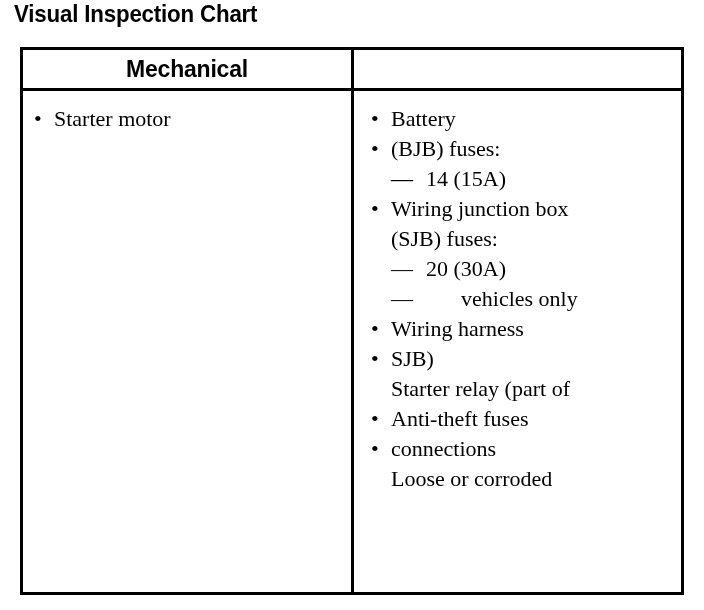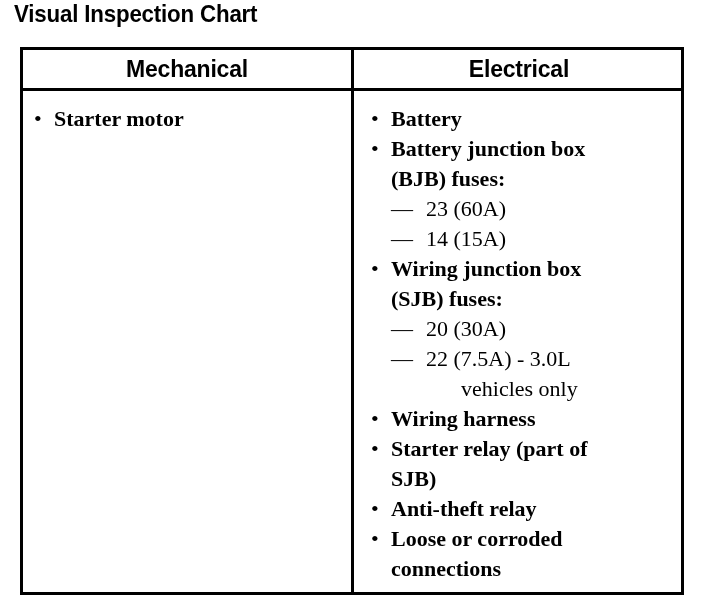--- a/index.html
+++ b/index.html
@@ -103,21 +103,20 @@
   }
   .item > .bullet {
     position: absolute;
     left: 2px;
     top: 0;
     font-size: 22px;
     line-height: 30px;
   }
   .item-text {
     display: block;
-    font-weight: bold;
   }
   .subitem {
     position: relative;
     padding-left: 35px;
     margin: 0;
   }
   .subitem > .dash {
     position: absolute;
     left: 0px;
     top: 0;
@@ -133,21 +132,20 @@
 
 <div id="page">
 
   <div class="page-title">Visual Inspection Chart</div>
 
   <div class="chart-table">
     <div class="table-inner">
 
       <div class="header-row">
         <div class="header-cell left">Mechanical</div>
-        <div class="header-cell right">Electrical</div>
       </div>
 
       <div class="col-divider"></div>
 
       <div class="body-cell left">
         <ul class="list">
           <li class="item">
             <span class="bullet">•</span>
             <span class="item-text">Starter motor</span>
           </li>
@@ -157,67 +155,64 @@
       <div class="body-cell right">
         <ul class="list">
 
           <li class="item">
             <span class="bullet">•</span>
             <span class="item-text">Battery</span>
           </li>
 
           <li class="item">
             <span class="bullet">•</span>
-            <span class="item-text">Battery junction box</span>
             <span class="item-text">(BJB) fuses:</span>
             <div class="subitem">
               <span class="dash">—</span>
-              <span>23 (60A)</span>
             </div>
             <div class="subitem">
               <span class="dash">—</span>
               <span>14 (15A)</span>
             </div>
           </li>
 
           <li class="item">
             <span class="bullet">•</span>
             <span class="item-text">Wiring junction box</span>
             <span class="item-text">(SJB) fuses:</span>
             <div class="subitem">
               <span class="dash">—</span>
               <span>20 (30A)</span>
             </div>
             <div class="subitem">
               <span class="dash">—</span>
-              <span>22 (7.5A) - 3.0L</span>
               <span class="sub-cont">vehicles only</span>
             </div>
           </li>
 
           <li class="item">
             <span class="bullet">•</span>
             <span class="item-text">Wiring harness</span>
           </li>
 
           <li class="item">
             <span class="bullet">•</span>
+            <span class="item-text">SJB)</span>
             <span class="item-text">Starter relay (part of</span>
-            <span class="item-text">SJB)</span>
-          </li>
-
-          <li class="item">
-            <span class="bullet">•</span>
-            <span class="item-text">Anti-theft relay</span>
-          </li>
-
-          <li class="item">
-            <span class="bullet">•</span>
+          </li>
+
+          <li class="item">
+            <span class="bullet">•</span>
+            <span class="item-text">Anti-theft fuses</span>
+          </li>
+
+          <li class="item">
+            <span class="bullet">•</span>
+            <span class="item-text">connections</span>
             <span class="item-text">Loose or corroded</span>
-            <span class="item-text">connections</span>
           </li>
 
         </ul>
       </div>
 
     </div>
   </div>
 
 </div>
 

